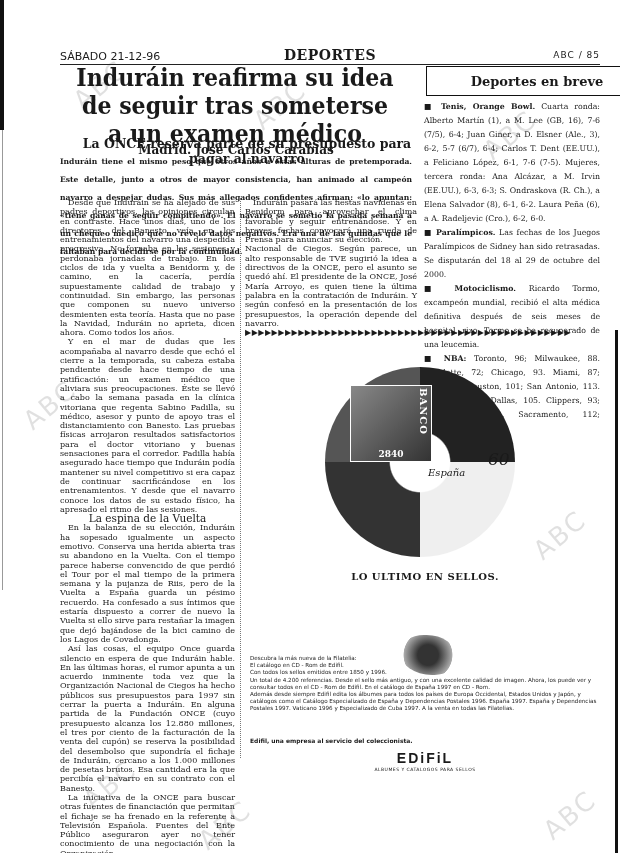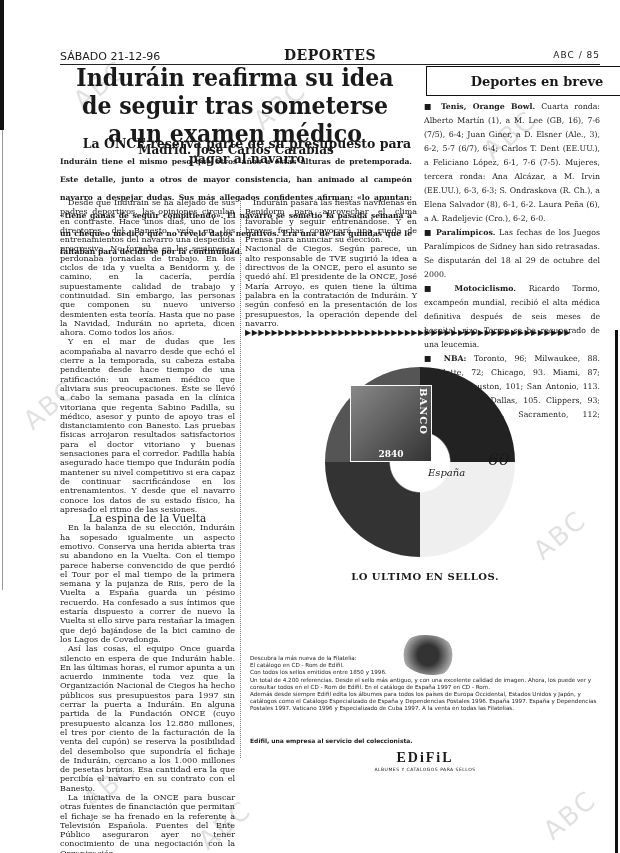--- a/index.html
+++ b/index.html
@@ -33,21 +33,21 @@
   .stamp1{position:absolute;left:100px;top:40px;width:80px;height:75px;border:1px solid #fff;background:linear-gradient(135deg,#888,#333);}
   .stamp1-label{position:absolute;right:2px;top:2px;writing-mode:vertical-rl;color:#fff;font-weight:bold;font-size:10px;letter-spacing:1px;}
   .stamp1-year{position:absolute;left:0;right:0;bottom:2px;text-align:center;color:#fff;font-weight:bold;font-size:9px;}
   .stamp2-country{position:absolute;left:178px;top:122px;font-style:italic;font-size:10px;}
   .stamp2-value{position:absolute;left:238px;top:104px;font-style:italic;font-size:17px;}
   .ad-slogan{position:absolute;left:0;right:0;top:226px;text-align:center;font-weight:bold;font-size:10px;letter-spacing:0.5px;}
   .ad-blob{position:absolute;left:150px;top:290px;width:56px;height:40px;border-radius:45% 55% 40% 60%;background:radial-gradient(circle,#333 30%,#aaa 70%,transparent 72%);}
   .ad-text{position:absolute;left:0;top:310px;width:350px;font-family:"DejaVu Sans",sans-serif;font-size:5.6px;line-height:7.2px;color:#222;}
   .ad-text p{margin:0;}
   .ad-tag{position:absolute;left:0;top:392px;font-family:"DejaVu Sans",sans-serif;font-size:6px;font-weight:bold;}
-  .ad-logo{position:absolute;left:0;right:0;top:405px;text-align:center;font-family:Liberation Serif, serif;font-weight:bold;font-size:14px;letter-spacing:2px;}
+  .ad-logo{position:absolute;left:0;right:0;top:405px;text-align:center;font-family:Liberation Sans, sans-serif;font-weight:bold;font-size:14px;letter-spacing:2px;}
   .ad-logo-sub{position:absolute;left:0;right:0;top:422px;text-align:center;font-family:"DejaVu Sans",sans-serif;font-size:4.5px;letter-spacing:0.5px;}
   .wm{position:absolute;font-family:"DejaVu Sans",sans-serif;font-size:26px;color:rgba(0,0,0,0.12);transform:rotate(-40deg);letter-spacing:2px;pointer-events:none;}
 </style>
 </head>
 <body>
 
 <div class="leftbar"></div>
 <div class="leftline"></div>
 <div class="rightbar"></div>
 

